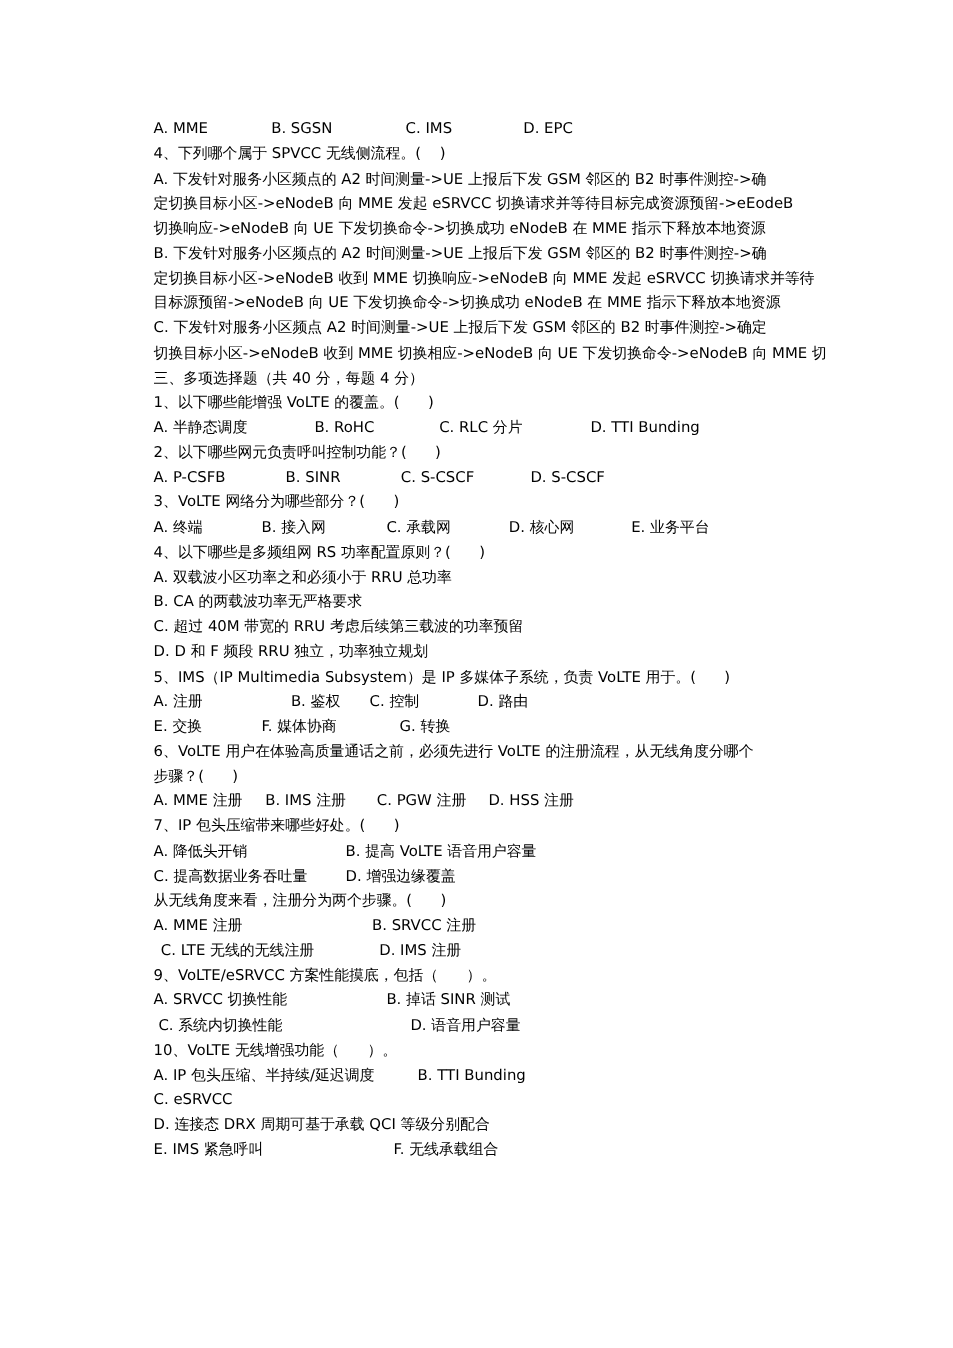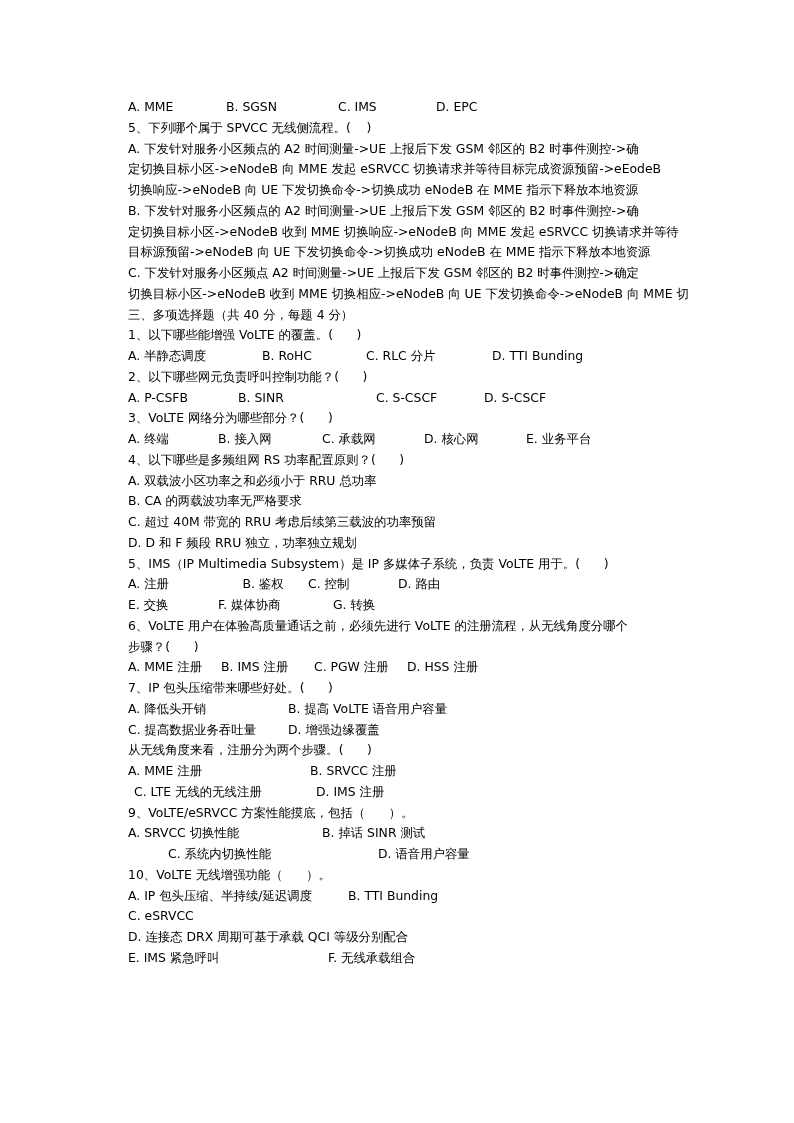--- a/index.html
+++ b/index.html
@@ -10,34 +10,34 @@
   .line { white-space:pre; height:20.75px; overflow:visible; }
   .opt { display:inline-block; white-space:pre; }
   .indent1 { padding-left:6px; }
   .indent2 { padding-left:4px; }
 </style>
 </head>
 <body>
 
 <div class="page" id="page">
     <div class="line"><span class="opt" style="width: 98px;">A. MME</span><span class="opt" style="width: 112px;">B. SGSN</span><span class="opt" style="width: 98px;">C. IMS</span><span class="opt" style="width: 80px;">D. EPC</span></div>
-    <div class="line">5、下列哪个属于 SPVCC 无线侧流程。(    )</div>
+    <div class="line">4、下列哪个属于 SPVCC 无线侧流程。(    )</div>
     <div class="line">A. 下发针对服务小区频点的 A2 时间测量-&gt;UE 上报后下发 GSM 邻区的 B2 时事件测控-&gt;确</div>
     <div class="line">定切换目标小区-&gt;eNodeB 向 MME 发起 eSRVCC 切换请求并等待目标完成资源预留-&gt;eEodeB</div>
     <div class="line">切换响应-&gt;eNodeB 向 UE 下发切换命令-&gt;切换成功 eNodeB 在 MME 指示下释放本地资源</div>
     <div class="line">B. 下发针对服务小区频点的 A2 时间测量-&gt;UE 上报后下发 GSM 邻区的 B2 时事件测控-&gt;确</div>
     <div class="line">定切换目标小区-&gt;eNodeB 收到 MME 切换响应-&gt;eNodeB 向 MME 发起 eSRVCC 切换请求并等待</div>
     <div class="line">目标源预留-&gt;eNodeB 向 UE 下发切换命令-&gt;切换成功 eNodeB 在 MME 指示下释放本地资源</div>
     <div class="line">C. 下发针对服务小区频点 A2 时间测量-&gt;UE 上报后下发 GSM 邻区的 B2 时事件测控-&gt;确定</div>
     <div class="line">切换目标小区-&gt;eNodeB 收到 MME 切换相应-&gt;eNodeB 向 UE 下发切换命令-&gt;eNodeB 向 MME 切</div>
     <div class="line">三、多项选择题（共 40 分，每题 4 分）</div>
     <div class="line">1、以下哪些能增强 VoLTE 的覆盖。(      )</div>
     <div class="line"><span class="opt" style="width: 134px;">A. 半静态调度</span><span class="opt" style="width: 104px;">B. RoHC</span><span class="opt" style="width: 126px;">C. RLC 分片</span><span class="opt" style="width: 120px;">D. TTI Bunding</span></div>
     <div class="line">2、以下哪些网元负责呼叫控制功能？(      )</div>
-    <div class="line"><span class="opt" style="width: 110px;">A. P-CSFB</span><span class="opt" style="width: 96px;">B. SINR</span><span class="opt" style="width: 108px; margin-left: 42px;">C. S-CSCF</span><span class="opt" style="width: 100px;">D. S-CSCF</span></div>
+    <div class="line"><span class="opt" style="width: 110px;">A. P-CSFB</span><span class="opt" style="width: 96px;">B. SINR</span><span class="opt" style="width: 108px;">C. S-CSCF</span><span class="opt" style="width: 100px;">D. S-CSCF</span></div>
     <div class="line">3、VoLTE 网络分为哪些部分？(      )</div>
     <div class="line"><span class="opt" style="width: 90px;">A. 终端</span><span class="opt" style="width: 104px;">B. 接入网</span><span class="opt" style="width: 102px;">C. 承载网</span><span class="opt" style="width: 102px;">D. 核心网</span><span class="opt" style="width: 100px;">E. 业务平台</span></div>
     <div class="line">4、以下哪些是多频组网 RS 功率配置原则？(      )</div>
     <div class="line">A. 双载波小区功率之和必须小于 RRU 总功率</div>
     <div class="line">B. CA 的两载波功率无严格要求</div>
     <div class="line">C. 超过 40M 带宽的 RRU 考虑后续第三载波的功率预留</div>
     <div class="line">D. D 和 F 频段 RRU 独立，功率独立规划</div>
     <div class="line">5、IMS（IP Multimedia Subsystem）是 IP 多媒体子系统，负责 VoLTE 用于。(      )</div>
     <div class="line"><span class="opt" style="width: 90px;">A. 注册</span><span class="opt" style="width: 90px; text-align: center;">B. 鉴权</span><span class="opt" style="width: 90px;">C. 控制</span><span class="opt" style="width: 90px;">D. 路由</span></div>
     <div class="line"><span class="opt" style="width: 90px;">E. 交换</span><span class="opt" style="width: 115px;">F. 媒体协商</span><span class="opt" style="width: 90px;">G. 转换</span></div>
@@ -45,19 +45,19 @@
     <div class="line">步骤？(      )</div>
     <div class="line"><span class="opt" style="width: 93px;">A. MME 注册</span><span class="opt" style="width: 93px;">B. IMS 注册</span><span class="opt" style="width: 93px;">C. PGW 注册</span><span class="opt" style="width: 90px;">D. HSS 注册</span></div>
     <div class="line">7、IP 包头压缩带来哪些好处。(      )</div>
     <div class="line"><span class="opt" style="width: 160px;">A. 降低头开销</span><span class="opt" style="width: 200px;">B. 提高 VoLTE 语音用户容量</span></div>
     <div class="line"><span class="opt" style="width: 160px;">C. 提高数据业务吞吐量</span><span class="opt" style="width: 150px;">D. 增强边缘覆盖</span></div>
     <div class="line">从无线角度来看，注册分为两个步骤。(      )</div>
     <div class="line"><span class="opt" style="width: 182px;">A. MME 注册</span><span class="opt" style="width: 120px;">B. SRVCC 注册</span></div>
     <div class="line indent1"><span class="opt" style="width: 182px;">C. LTE 无线的无线注册</span><span class="opt" style="width: 100px;">D. IMS 注册</span></div>
     <div class="line">9、VoLTE/eSRVCC 方案性能摸底，包括（      ）。</div>
     <div class="line"><span class="opt" style="width: 194px;">A. SRVCC 切换性能</span><span class="opt" style="width: 120px;">B. 掉话 SINR 测试</span></div>
-    <div class="line indent2"><span class="opt" style="width: 210px; margin-left: 36px;">C. 系统内切换性能</span><span class="opt" style="width: 120px;">D. 语音用户容量</span></div>
+    <div class="line indent2"><span class="opt" style="width: 210px;">C. 系统内切换性能</span><span class="opt" style="width: 120px;">D. 语音用户容量</span></div>
     <div class="line">10、VoLTE 无线增强功能（      ）。</div>
     <div class="line"><span class="opt" style="width: 220px;">A. IP 包头压缩、半持续/延迟调度</span><span class="opt" style="width: 120px;">B. TTI Bunding</span></div>
     <div class="line">C. eSRVCC</div>
     <div class="line">D. 连接态 DRX 周期可基于承载 QCI 等级分别配合</div>
     <div class="line"><span class="opt" style="width: 188px;">E. IMS 紧急呼叫</span><span class="opt" style="width: 120px; margin-left: 12px;">F. 无线承载组合</span></div>
   </div>
 
 </body></html>

